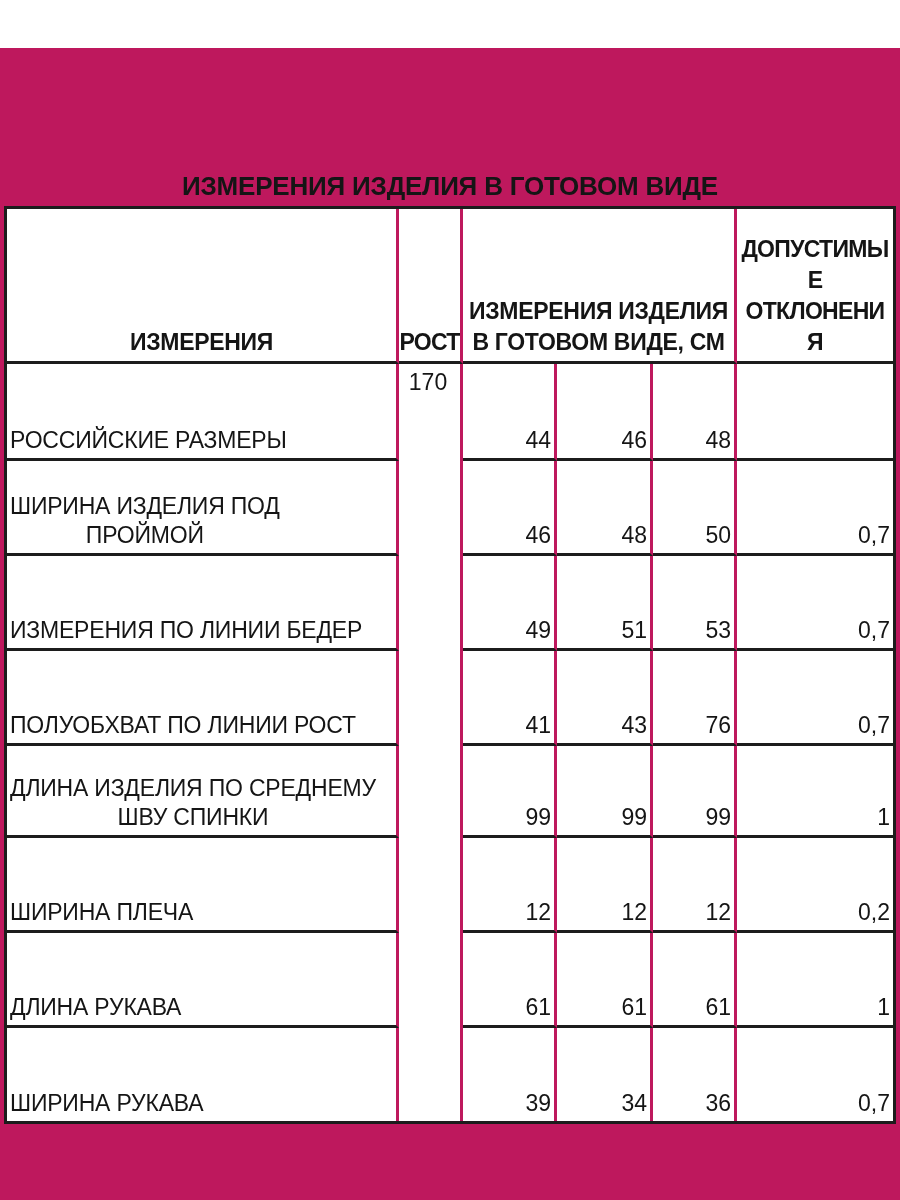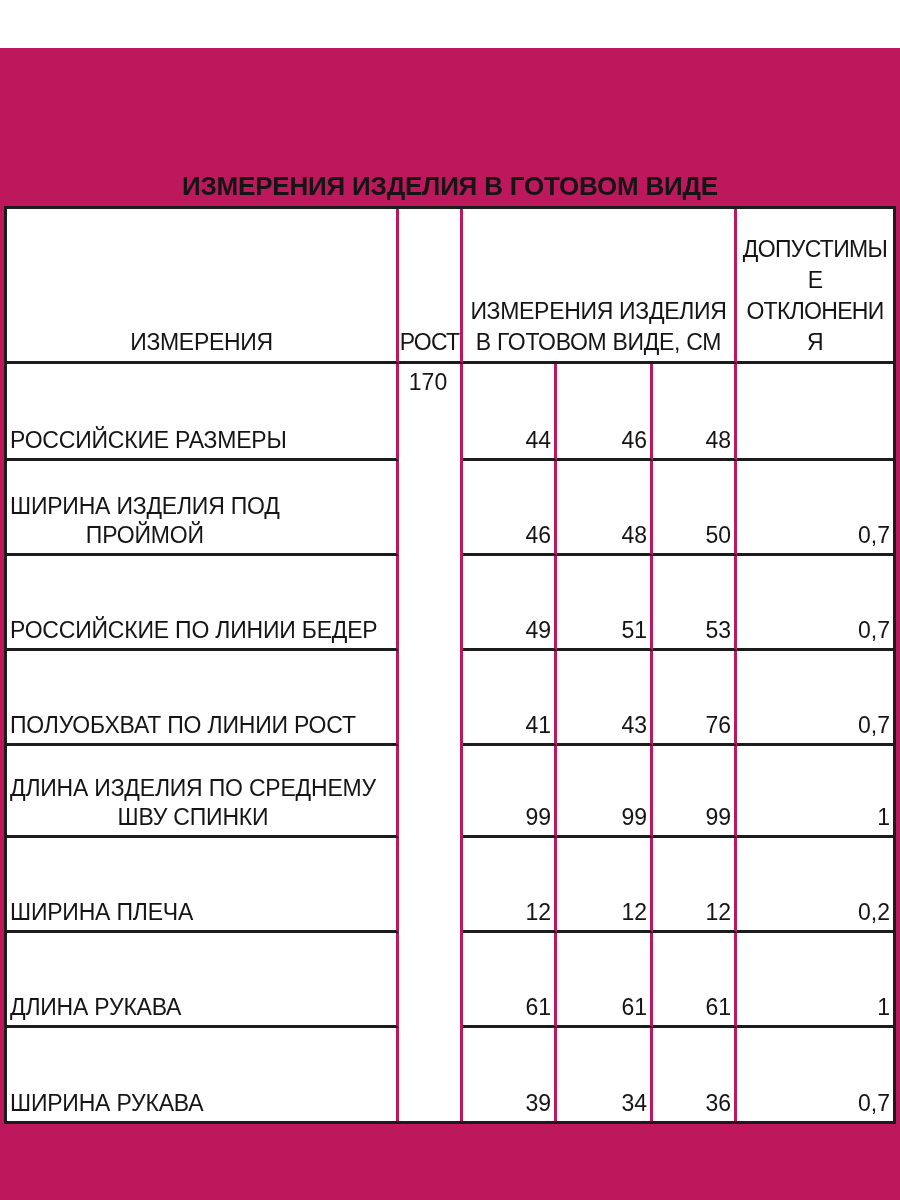--- a/index.html
+++ b/index.html
@@ -47,20 +47,21 @@
   .br { border-right: 3px solid #be185d; }
   .bb { border-bottom: 3px solid #1c1c1c; }
   .head {
     align-items: flex-end;
     justify-content: center;
     text-align: center;
     white-space: pre-line;
     line-height: 31px;
     letter-spacing: -0.3px;
     padding: 2px 2px 3px 2px;
+    font-weight: bold;
   }
   .h-rost { padding-left: 0; padding-right: 0; letter-spacing: -0.8px; }
   .h-sizes { grid-column: 3 / span 3; }
   .h-tol { letter-spacing: -0.7px; }
   .label {
     align-items: flex-end;
     justify-content: flex-start;
     text-align: center;
     white-space: pre-line;
     line-height: 29px;
@@ -108,21 +109,21 @@
     <div class="cell num br bb">48</div>
     <div class="cell num bb"></div>
 
     <div class="cell label br bb">ШИРИНА ИЗДЕЛИЯ ПОД
 ПРОЙМОЙ</div>
     <div class="cell num br bb">46</div>
     <div class="cell num br bb">48</div>
     <div class="cell num br bb">50</div>
     <div class="cell num bb">0,7</div>
 
-    <div class="cell label br bb">РОССИЙСКИЕ ПО ЛИНИИ БЕДЕР</div>
+    <div class="cell label br bb">ИЗМЕРЕНИЯ ПО ЛИНИИ БЕДЕР</div>
     <div class="cell num br bb">49</div>
     <div class="cell num br bb">51</div>
     <div class="cell num br bb">53</div>
     <div class="cell num bb">0,7</div>
 
     <div class="cell label br bb">ПОЛУОБХВАТ ПО ЛИНИИ РОСТ</div>
     <div class="cell num br bb">41</div>
     <div class="cell num br bb">43</div>
     <div class="cell num br bb">76</div>
     <div class="cell num bb">0,7</div>

